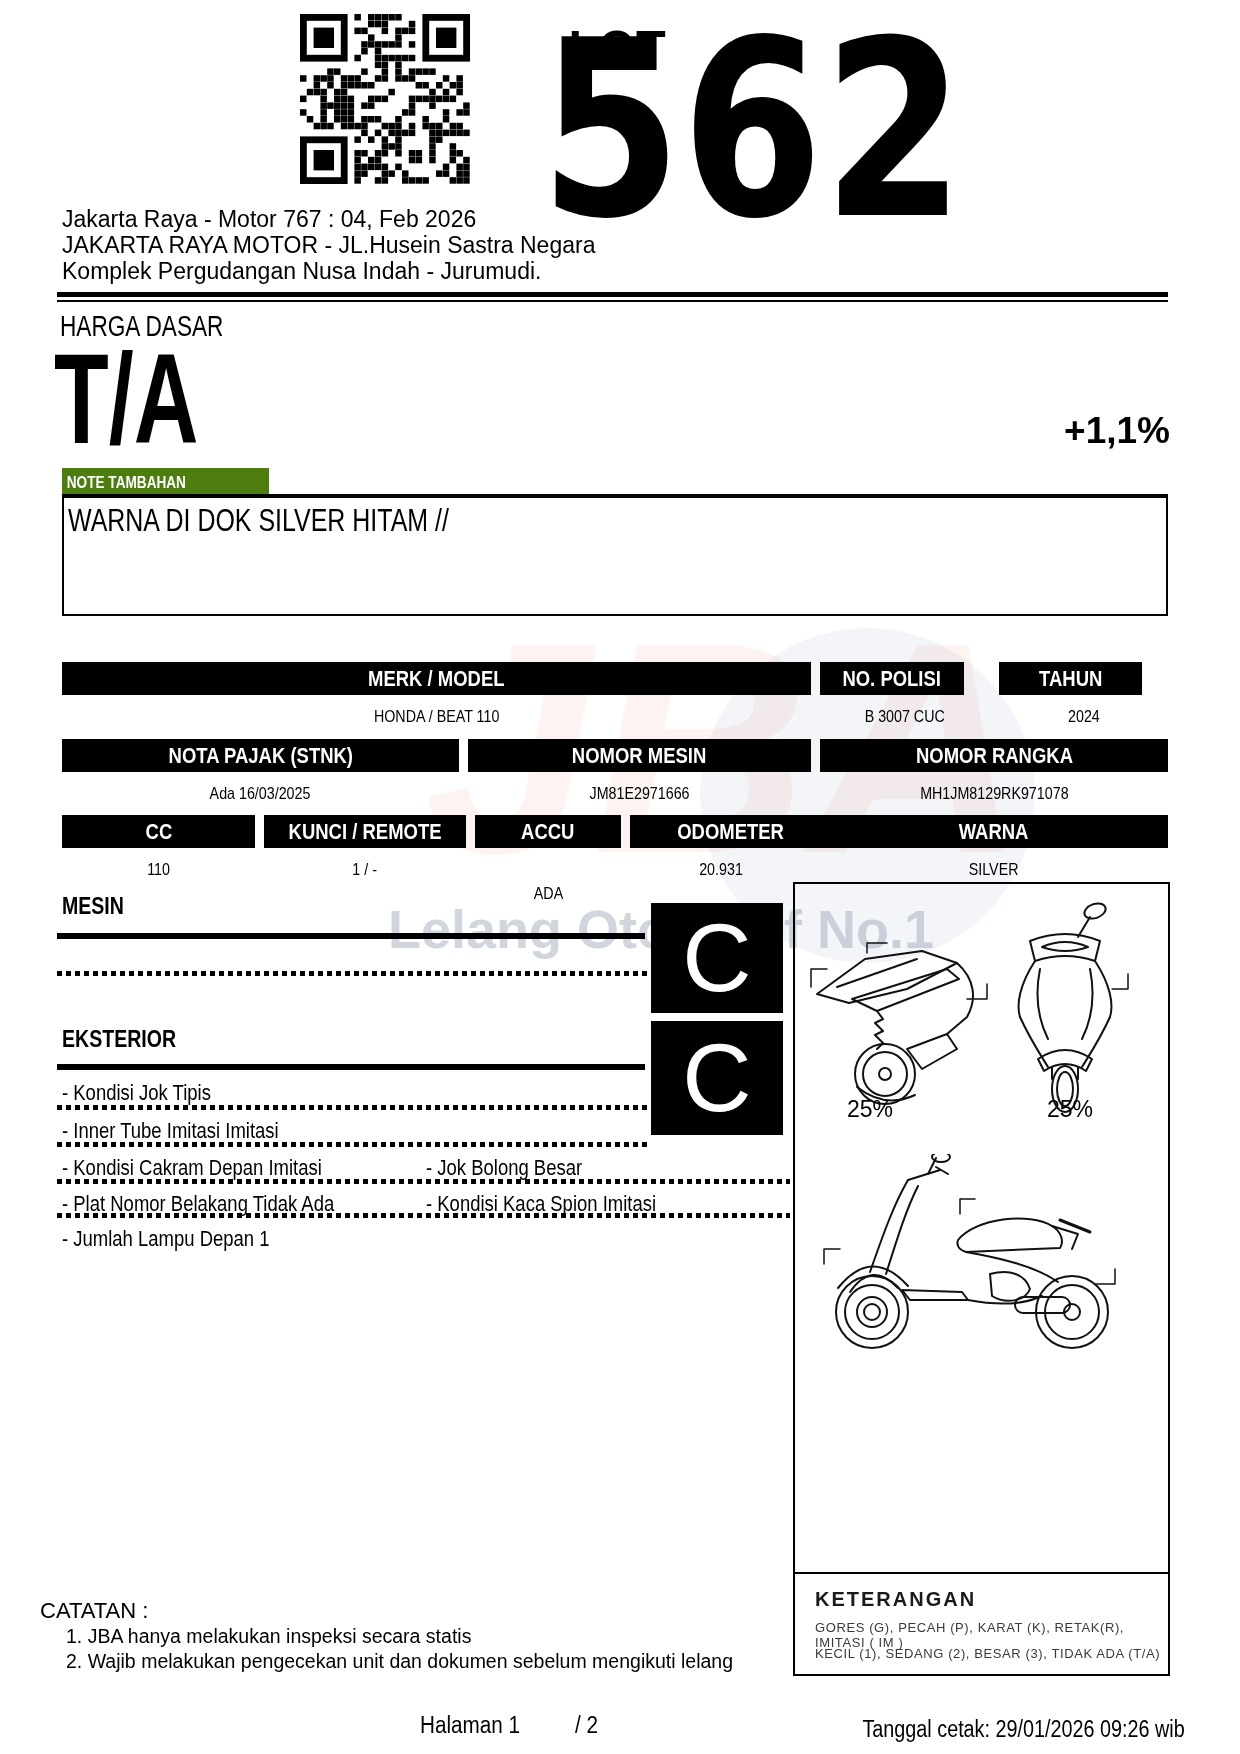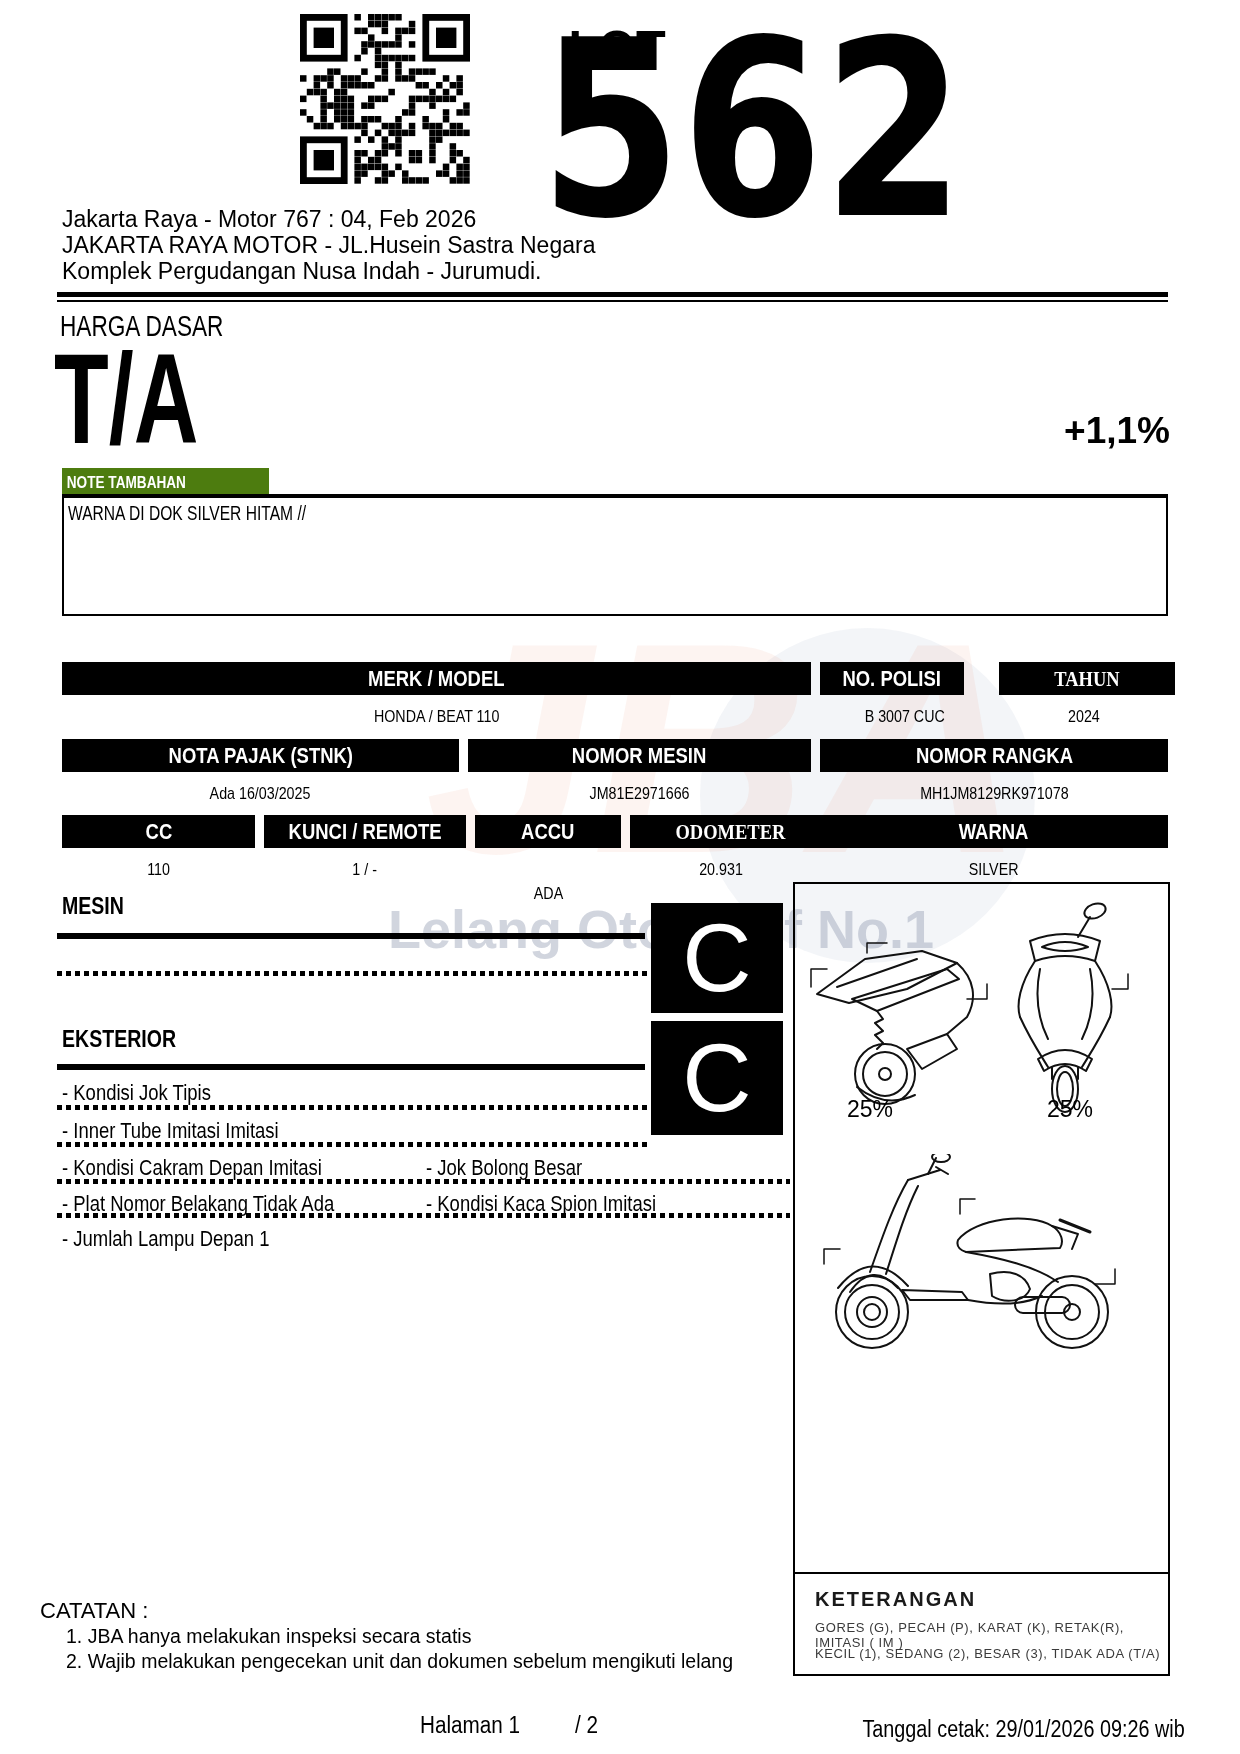--- a/index.html
+++ b/index.html
@@ -276,30 +276,30 @@
   </div>
   <div class="abs fg" style="left:54px;top:338px;font-size:128px;line-height:0.95;font-weight:bold;">
     <span class="cx" style="transform:scaleX(0.7);">T/A</span>
   </div>
   <div class="abs fg" style="left:980px;top:410px;width:190px;font-size:37px;font-weight:bold;text-align:right;">+1,1%</div>
 
   <div class="abs fg" style="left:62px;top:468px;width:207px;height:30px;background:#4d7c0f;color:#fff;line-height:30px;font-weight:bold;font-size:17px;">
     <span class="cx" style="transform:scaleX(0.8);padding-left:6px;">NOTE TAMBAHAN</span>
   </div>
   <div class="abs fg" style="left:62px;top:494px;width:1102px;height:116px;border:2px solid #000;border-top:4px solid #000;">
-    <div style="padding:4px 0 0 4px;font-size:20px;">
+    <div style="padding:4px 0 0 4px;font-size:32px;">
       <span class="cx" style="transform:scaleX(0.78);">WARNA DI DOK SILVER HITAM //</span>
     </div>
   </div>
 
   <div class="th fg" style="left:62px;top:662px;width:749px;">
     <span class="cxc">MERK / MODEL</span></div>
   <div class="th fg" style="left:820px;top:662px;width:144px;">
     <span class="cxc">NO. POLISI</span></div>
-  <div class="th fg" style="left:999px;top:662px;width:176px;font-family:Liberation Serif, serif;">
+  <div class="th fg" style="left:999px;top:662px;width:143px;">
     <span class="cxc">TAHUN</span></div>
 
   <div class="tv fg" style="left:62px;top:703px;width:749px;">
     <span class="cxc">HONDA / BEAT 110</span></div>
   <div class="tv fg" style="left:820px;top:703px;width:170px;">
     <span class="cxc">B 3007 CUC</span></div>
   <div class="tv fg" style="left:999px;top:703px;width:169px;">
     <span class="cxc">2024</span></div>
 
   <div class="th fg" style="left:62px;top:739px;width:397px;">
@@ -315,21 +315,21 @@
     <span class="cxc">JM81E2971666</span></div>
   <div class="tv fg" style="left:820px;top:780px;width:348px;">
     <span class="cxc">MH1JM8129RK971078</span></div>
 
   <div class="th fg" style="left:62px;top:815px;width:193px;">
     <span class="cxc">CC</span></div>
   <div class="th fg" style="left:264px;top:815px;width:202px;">
     <span class="cxc">KUNCI / REMOTE</span></div>
   <div class="th fg" style="left:475px;top:815px;width:146px;">
     <span class="cxc">ACCU</span></div>
-  <div class="th fg" style="left:630px;top:815px;width:201px;font-family:Liberation Serif, serif;">
+  <div class="th fg" style="left:630px;top:815px;width:201px;">
     <span class="cxc">ODOMETER</span></div>
   <div class="th fg" style="left:820px;top:815px;width:348px;">
     <span class="cxc">WARNA</span></div>
 
   <div class="tv fg" style="left:62px;top:856px;width:193px;">
     <span class="cxc">110</span></div>
   <div class="tv fg" style="left:264px;top:856px;width:202px;">
     <span class="cxc">1 / -</span></div>
   <div class="tv fg" style="left:475px;top:880px;width:146px;">
     <span class="cxc">ADA</span></div>

